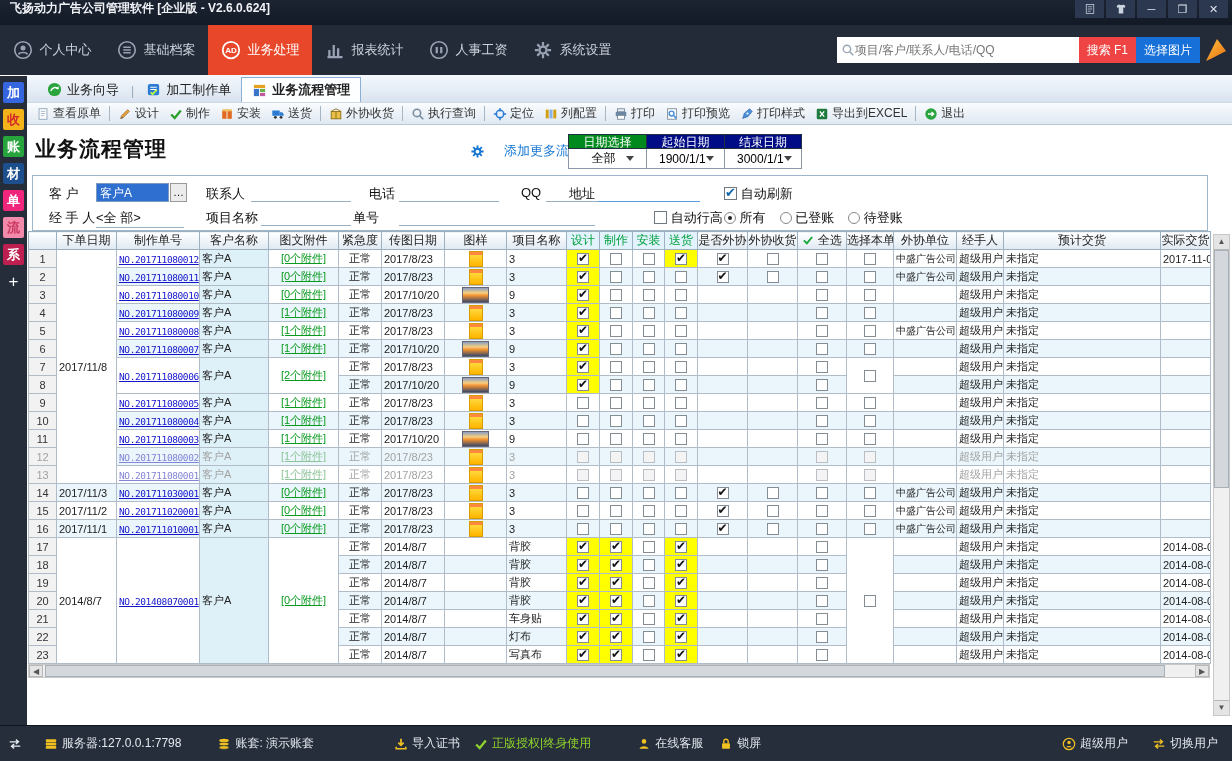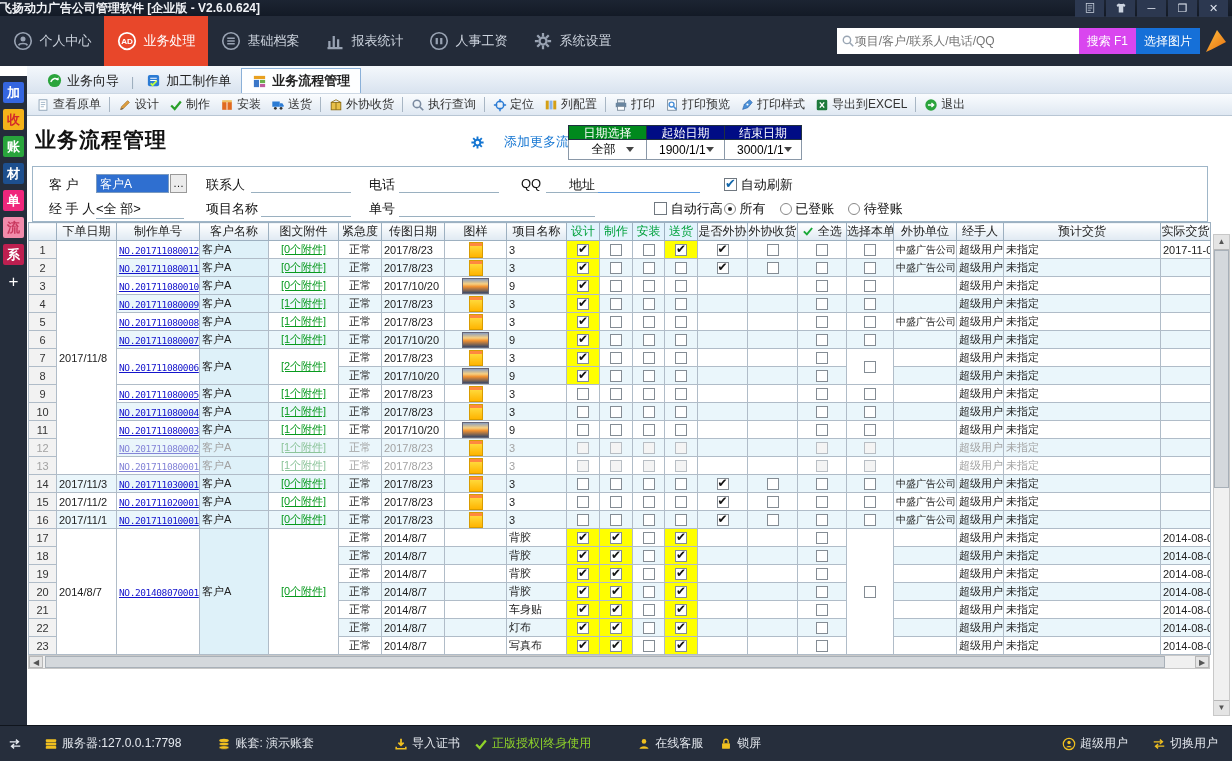--- a/index.html
+++ b/index.html
@@ -1,34 +1,34 @@
 <!DOCTYPE html>
 <html><head>
 <meta charset="utf-8">
 <style>
   * { box-sizing:border-box; margin:0; padding:0; }
   html,body { width:1232px; height:761px; overflow:hidden; }
   body { font-family:"Liberation Sans","DejaVu Sans",sans-serif; background:#fff; position:relative; font-size:12px; }
 
   
-  .titlebar { height:16px; background:linear-gradient(#1c2432,#131a26); display:flex; align-items:center; color:#f0f2f6; font-size:12px; font-weight:bold; }
+  .titlebar { height:25px; background:linear-gradient(#1c2432,#131a26); display:flex; color:#f0f2f6; font-size:12px; font-weight:bold; padding-left:10px; }
   .win-controls { margin-left:auto; display:flex; gap:2px; padding-right:4px; }
   .win-btn { width:29px; height:18px; background:#2c3850; color:#dfe4ee; display:flex; align-items:center; justify-content:center; font-size:11px; cursor:default; }
   .win-btn svg { width:12px; height:12px; }
 
   
   .navbar { height:50px; background:#232b39; display:flex; align-items:stretch; }
   .nav-item { width:104px; display:flex; align-items:center; justify-content:center; gap:7px; color:#cdd4de; font-size:13px; }
   .nav-item .nicon { width:20px; height:20px; display:flex; }
   .nav-item.active { background:#e8472a; color:#fff; }
   .search-wrap { margin-left:auto; display:flex; align-items:center; margin-right:6px; gap:0;padding-left:21px; }
   .search-box { width:242px; height:26px; background:#fff; display:flex; align-items:center; padding:0 4px; }
   .search-box svg { width:14px; height:14px; flex:0 0 auto; }
   .search-box input { border:none; outline:none; width:100%; font-size:12px; color:#333; font-family:inherit; }
-  .btn-search { height:26px; padding:0 8px; background:#d946ef; color:#fff; font-size:12px; display:flex; align-items:center; }
+  .btn-search { height:26px; padding:0 8px; background:#ef4444; color:#fff; font-size:12px; display:flex; align-items:center; }
   .btn-pick { height:26px; padding:0 8px; background:#1670d8; color:#fff; font-size:12px; display:flex; align-items:center; }
   .cone { width:20px; height:22px; margin-left:6px; background:linear-gradient(135deg,#ffc040,#e87010); clip-path:polygon(0 100%,55% 0,100% 55%,30% 88%); }
 
   
   .sidebar { position:absolute; left:0; top:76px; width:27px; height:659px; background:#252d3b; z-index:5; }
   .side-btn { width:21px; height:21px; margin:6px auto 0; display:flex; align-items:center; justify-content:center; font-size:13px; font-weight:bold; border-radius:2px; }
   .main { margin-left:27px; }
 
   
   .tabbar { height:27px; background:linear-gradient(#f4f8fc,#d9e3ef); display:flex; align-items:flex-end; padding-left:10px; }
@@ -132,37 +132,37 @@
       <div class="nav-item">
         <span class="nicon">
           <svg viewBox="0 0 16 16" style="width: 20px; height: 20px;">
             <circle cx="8" cy="8" r="6.6" fill="none" stroke="#98a2b2" stroke-width="1.3"></circle>
             <circle cx="8" cy="6.3" r="2" fill="#98a2b2"></circle>
             <path d="M4.5 11.5c.8-2 6.2-2 7 0" stroke="#98a2b2" fill="none" stroke-width="1.3"></path>
           </svg>
         </span>
         <span>个人中心</span>
       </div>
+      <div class="nav-item">
+        <span class="nicon">
+          <svg viewBox="0 0 16 16" style="width: 20px; height: 20px;">
+            <circle cx="8" cy="8" r="6.6" fill="none" stroke="#98a2b2" stroke-width="1.3"></circle>
+            <path d="M5 5.8h6M5 8h6M5 10.2h6" stroke="#98a2b2" stroke-width="1.2"></path>
+          </svg>
+        </span>
+        <span>基础档案</span>
+      </div>
       <div class="nav-item active">
         <span class="nicon">
           <svg viewBox="0 0 16 16" style="width: 20px; height: 20px;">
             <circle cx="8" cy="8" r="6.6" fill="none" stroke="#ffffff" stroke-width="1.4"></circle>
             <text x="8" y="10.6" font-size="6.5" text-anchor="middle" fill="#ffffff" font-weight="bold" font-family="sans-serif">AD</text>
           </svg>
         </span>
         <span>业务处理</span>
-      </div>
-      <div class="nav-item">
-        <span class="nicon">
-          <svg viewBox="0 0 16 16" style="width: 20px; height: 20px;">
-            <circle cx="8" cy="8" r="6.6" fill="none" stroke="#98a2b2" stroke-width="1.3"></circle>
-            <path d="M5 5.8h6M5 8h6M5 10.2h6" stroke="#98a2b2" stroke-width="1.2"></path>
-          </svg>
-        </span>
-        <span>基础档案</span>
       </div>
       <div class="nav-item">
         <span class="nicon">
           <svg viewBox="0 0 16 16" style="width: 20px; height: 20px;">
             <path d="M3.5 13V8M7 13V4M10.5 13V6.5M14 13.7H2" stroke="#98a2b2" fill="none" stroke-width="1.8"></path>
           </svg>
         </span>
         <span>报表统计</span>
       </div>
       <div class="nav-item">
@@ -397,21 +397,21 @@
     <span class="fl" style="left:488px;top:9px">QQ</span>
     <span class="uline" style="left:513px;top:9px;width:98px"></span>
     <span class="fl" style="left:536px;top:9px;left:536px">地址</span>
     <span class="uline blue" style="left:565px;top:9px;width:102px"></span>
     <span class="fl" style="left:691px;top:9px"><span class="fcb ck"></span> <span>自动刷新</span></span>
 
     <span class="fl" style="left:16px;top:33px">经 手 人</span>
     <span class="fl" style="left:63px;top:33px;border-bottom:1px solid #9ab0c0;width:88px">&lt;全 部&gt;</span>
     <span class="fl" style="left:173px;top:33px">项目名称</span>
     <span class="uline" style="left:228px;top:33px;width:90px"></span>
-    <span class="fl" style="left:336px;top:33px">单号</span>
+    <span class="fl" style="left:320px;top:33px">单号</span>
     <span class="uline" style="left:366px;top:33px;width:196px"></span>
     <span class="fl" style="left:621px;top:33px"><span class="fcb"></span> <span>自动行高</span></span>
     <span class="fl" style="left:691px;top:33px" id="radios"><span style="margin-right: 14px;"><span class="radio sel"></span><span> 所有</span></span><span style="margin-right: 14px;"><span class="radio"></span><span> 已登账</span></span><span style="margin-right: 14px;"><span class="radio"></span><span> 待登账</span></span></span>
   </div>
 
   <div class="table-wrap">
     <table id="flowtable">
         <colgroup>
           <col style="width: 28px;">
           <col style="width: 60px;">

